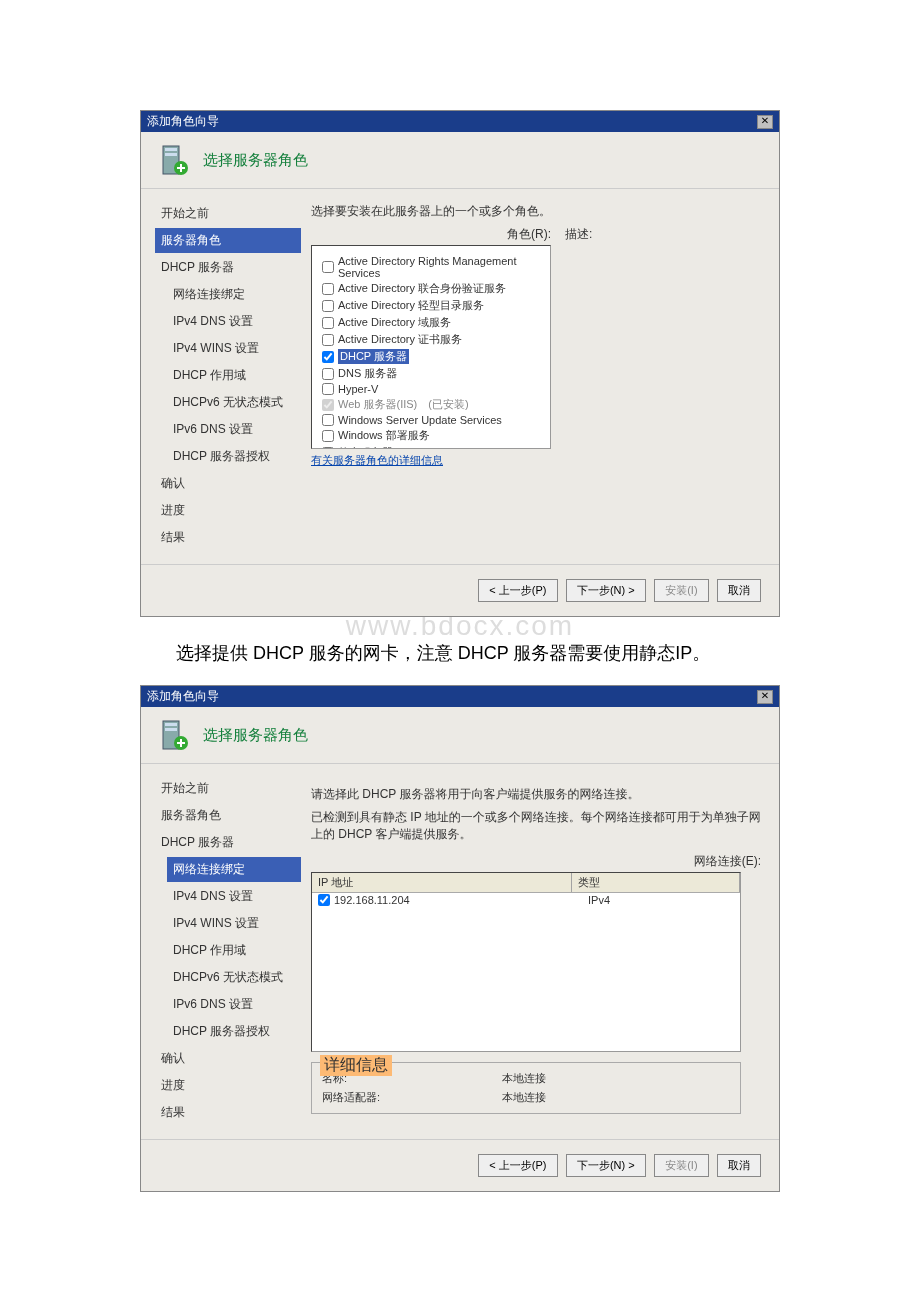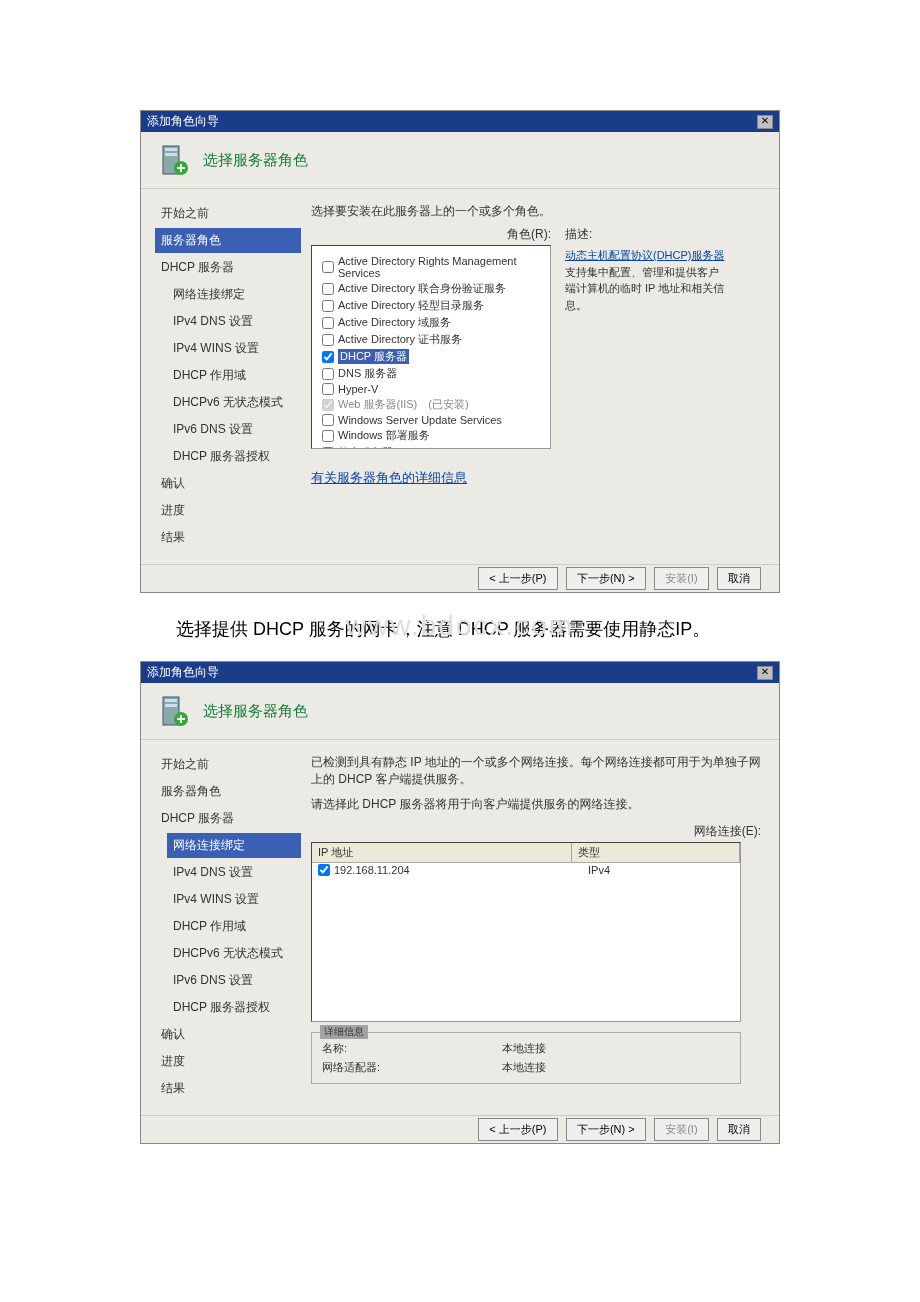--- a/index.html
+++ b/index.html
@@ -21,36 +21,36 @@
   .label-small { margin-bottom: 2px; text-align: right; }
   .listbox { border: 1px inset #999; background: #ffffff; height: 204px; padding: 8px; overflow: hidden; width: 240px; display: inline-block; vertical-align: top; }
   .role-item { display: flex; align-items: center; padding: 1px 2px; font-size: 11px; }
   .role-item input[type=checkbox] { margin-right: 4px; width: 12px; height: 12px; }
   .role-item.selected span { background: #3a5fb5; color: #fff; padding: 0 2px; }
   .role-item.disabled { color: #888; }
   .right-pane { display: inline-block; vertical-align: top; margin-left: 14px; width: 160px; }
   .desc-title { font-size: 12px; margin-bottom: 4px; }
   .desc-text { font-size: 11px; line-height: 1.5; }
   .desc-text a { color: #0645ad; text-decoration: underline; }
-  .more-link { color: #0645ad; font-size: 13px; margin-top: 20px; display: block; }
-  .buttons { text-align: right; padding: 2px 18px; border-top: 1px solid #ccc; background: #eceae5; }
+  .more-link { color: #0645ad; font-size: 11px; margin-top: 4px; display: block; }
+  .buttons { text-align: right; padding: 14px 18px; border-top: 1px solid #ccc; background: #eceae5; }
   .btn { font-size: 11px; padding: 3px 10px; margin-left: 4px; background: #efefef; border: 1px solid #888; cursor: pointer; }
   .btn.disabled { color: #888; }
   .caption { width: 640px; margin: 14px auto 16px; font-size: 18px; line-height: 1.8; text-indent: 2em; }
   .table-box { border: 1px inset #999; background: #fff; width: 430px; height: 180px; font-size: 11px; }
   .table-header { display: flex; background: #ece9d8; border-bottom: 1px solid #aaa; }
   .th { padding: 2px 6px; border-right: 1px solid #a3a3a3; }
   .th1 { width: 260px; }
   .th2 { flex: 1; }
   .table-row { display: flex; padding: 1px 6px; }
   .table-row input { margin-right: 4px; width: 12px; height: 12px; }
   .td1 { width: 254px; }
   .td2 { flex: 1; }
   .details { border: 1px solid #aaa; padding: 6px 10px; margin-top: 10px; width: 430px; font-size: 11px; position: relative; }
-  .details-legend { position: absolute; top: -8px; left: 8px; background: #a3a3a3; padding: 0 4px; font-size: 10px; }
+  .details-legend { position: absolute; top: -8px; left: 8px; background: #fdba74; padding: 0 4px; font-size: 16px; }
   .details-row { display: flex; padding: 2px 0; }
   .details-label { width: 180px; }
 </style>
 </head>
 <body>
 
 <div class="watermark">www.bdocx.com</div>
 
 <div class="wizard">
   <div class="titlebar">
@@ -131,21 +131,20 @@
                 <input type="checkbox" style="">
                 <span>网络策略和访问服务</span>
               </div><div class="role-item">
                 <input type="checkbox" style="">
                 <span>文件服务</span>
               </div></div>
           <a href="#" class="more-link">有关服务器角色的详细信息</a>
         </div>
         <div class="right-pane">
           <div class="desc-title">描述:</div>
-          <div class="desc-text"><a href="#">动态主机配置协议(DHCP)服务器</a><span>支持集中配置、管理和提供客户端计算机的临时 IP 地址和相关信息。</span></div>
         </div>
       </div>
     </div>
   </div>
   <div class="buttons">
     <button class="btn">&lt; 上一步(P)</button>
     <button class="btn">下一步(N) &gt;</button>
     <button class="btn disabled">安装(I)</button>
     <button class="btn">取消</button>
   </div>
@@ -178,22 +177,22 @@
         <div class="sidebar-item sidebar-sub">IPv4 WINS 设置</div>
         <div class="sidebar-item sidebar-sub">DHCP 作用域</div>
         <div class="sidebar-item sidebar-sub">DHCPv6 无状态模式</div>
         <div class="sidebar-item sidebar-sub">IPv6 DNS 设置</div>
         <div class="sidebar-item sidebar-sub">DHCP 服务器授权</div>
         <div class="sidebar-item">确认</div>
         <div class="sidebar-item">进度</div>
         <div class="sidebar-item">结果</div>
       </div>
     <div class="content">
+      <div class="instruction" style="margin-top:8px;">请选择此 DHCP 服务器将用于向客户端提供服务的网络连接。</div>
       <div class="instruction">已检测到具有静态 IP 地址的一个或多个网络连接。每个网络连接都可用于为单独子网上的 DHCP 客户端提供服务。</div>
-      <div class="instruction" style="margin-top:8px;">请选择此 DHCP 服务器将用于向客户端提供服务的网络连接。</div>
       <div class="label-small" style="margin-top:10px;">网络连接(E):</div>
       <div class="table-box">
         <div class="table-header">
           <div class="th th1">IP 地址</div>
           <div class="th th2">类型</div>
         </div>
         <div class="table-row">
           <input type="checkbox" checked="" style="">
           <span class="td1">192.168.11.204</span>
           <span class="td2">IPv4</span>

